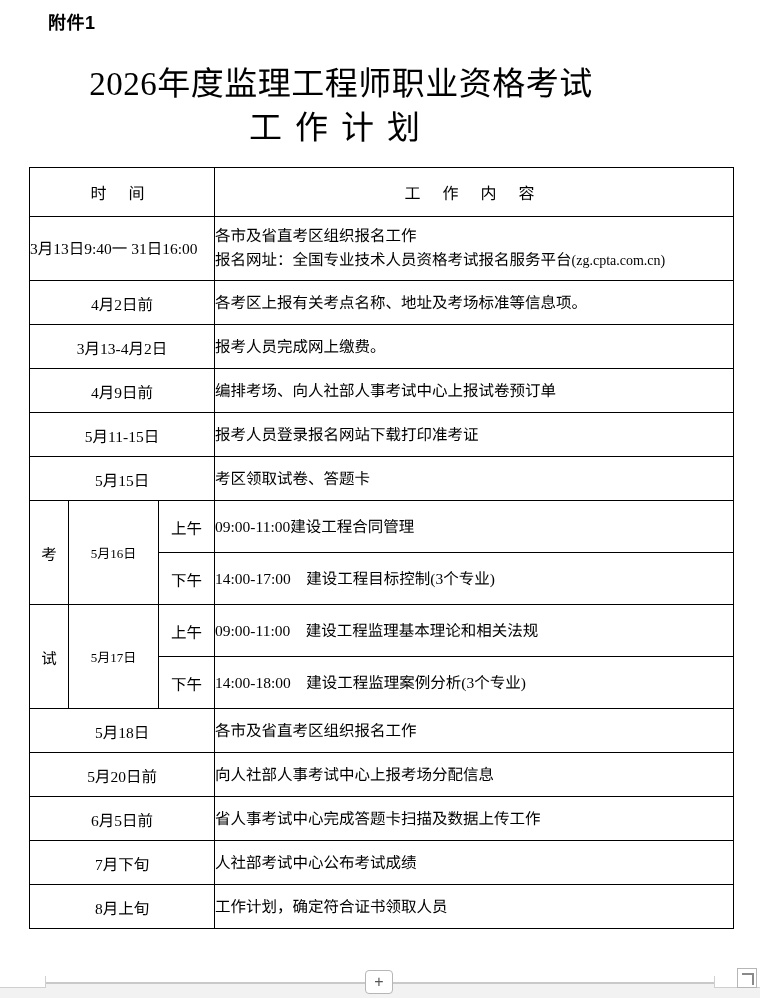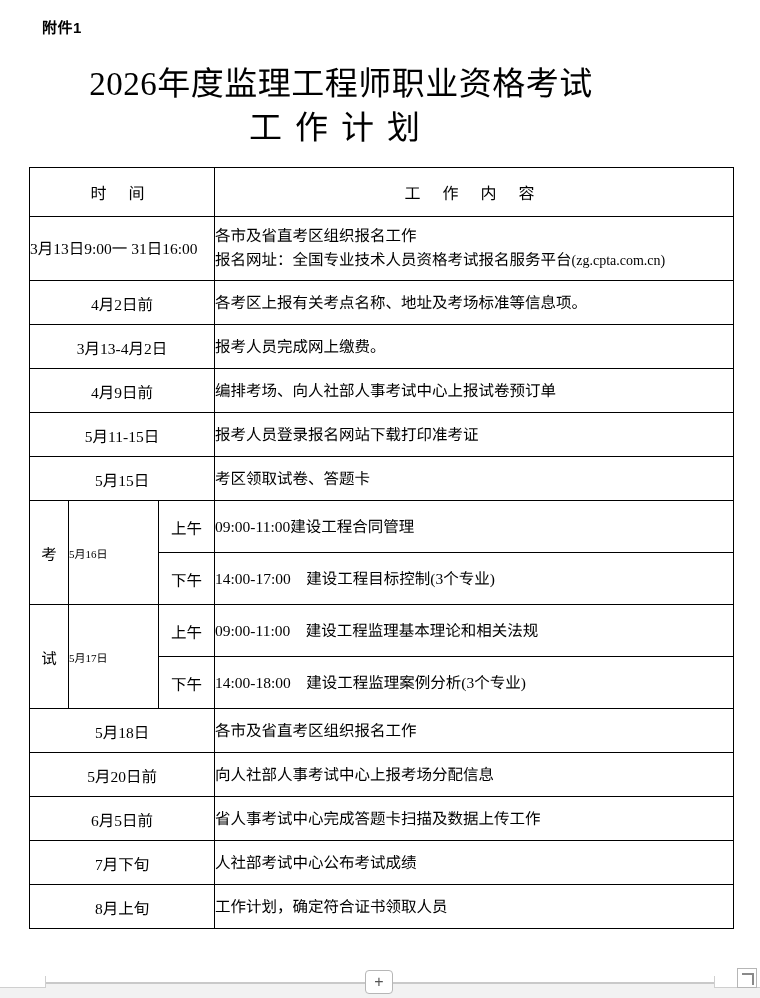--- a/index.html
+++ b/index.html
@@ -22,29 +22,28 @@
     position: absolute;
     left: 0; top: 0;
     width: 760px;
     height: 962px;
     background: #ffffff;
   }
 
   
   #attachment-label {
     position: absolute;
-    left: 42px;
+    left: 48px;
     top: 14px;
     font-family: "Liberation Sans", "DejaVu Sans", sans-serif;
     font-weight: bold;
-    font-size: 15px;
+    font-size: 18px;
     letter-spacing: 0.5px;
     line-height: 1;
     white-space: nowrap;
-    margin-top: 6px;
   }
 
   
   #doc-title {
     position: absolute;
     left: 0; top: 62px;
     width: 682px;
     text-align: center;
   }
   #doc-title .title-line-1 {
@@ -126,22 +125,22 @@
     vertical-align: middle;
     font-size: 15.5px;
   }
 
   .session-cell {
     text-align: center;
     font-size: 15.5px;
     white-space: nowrap;
   }
   .exam-date-cell {
-    text-align: left;
-    font-size: 11px;
+    text-align: center;
+    font-size: 13px;
     white-space: nowrap;
     margin-top: 43px;
   }
 
   
   .r-tall   { height: 64px; }
   .r-std    { height: 44px; }
   .r-exam   { height: 52px; }
 
   
@@ -259,21 +258,21 @@
     </colgroup>
     <tbody>
 
       <tr>
         <th class="hdr-cell" colspan="3">时 间</th>
         <th class="hdr-cell">工 作 内 容</th>
       </tr>
 
       <tr class="r-tall">
         <td class="time-cell left-align" colspan="3">
-          <span class="sub-line">3月13日9:00一</span>
+          <span class="sub-line">3月13日9:40一</span>
           <span class="sub-line">31日16:00</span>
         </td>
         <td class="content-cell">
           <span class="sub-line">各市及省直考区组织报名工作</span>
           <span class="sub-line"><span>报名网址：全国专业技术人员资格考试报名服务平台</span><span class="url-small">(zg.cpta.com.cn)</span></span>
         </td>
       </tr>
 
       <tr class="r-std">
         <td class="time-cell" colspan="3">4月2日前</td>

